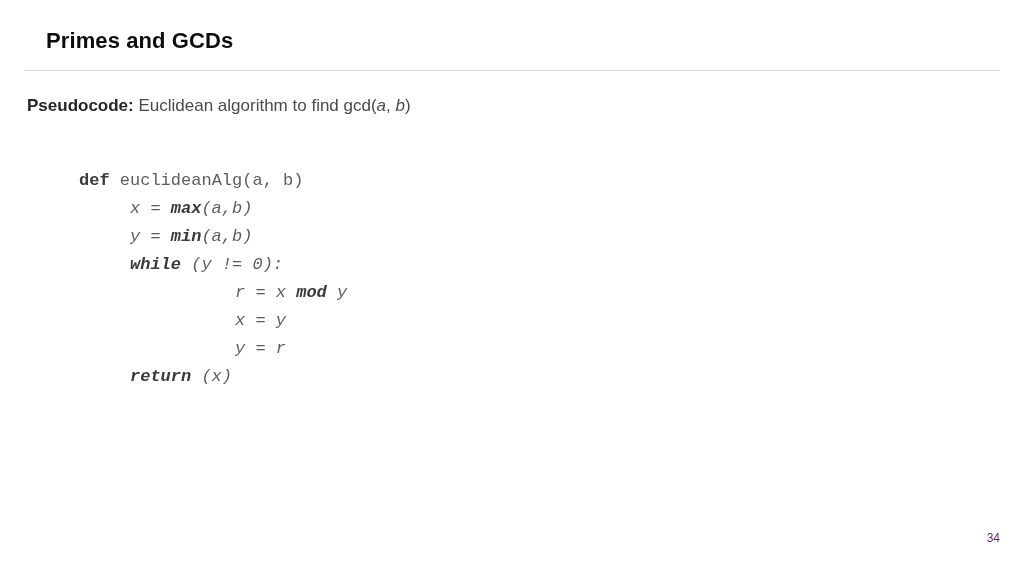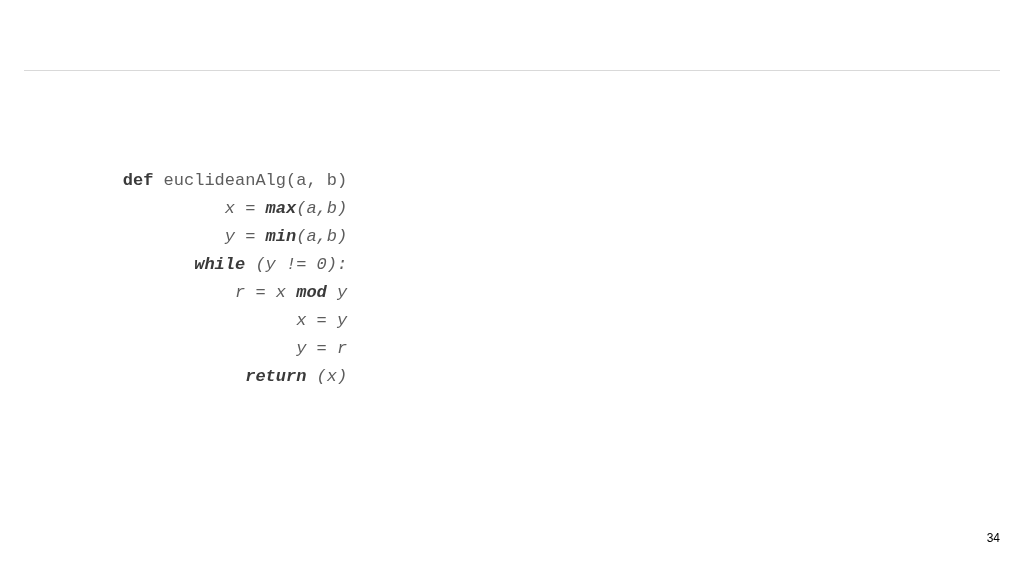--- a/index.html
+++ b/index.html
@@ -65,50 +65,53 @@
   
   .code-block {
     position: absolute;
     left: 79px;
     top: 167px;
     font-family: "Liberation Mono", "DejaVu Sans Mono", monospace;
     font-size: 17px;
     line-height: 28px;
     color: #5d5d5d;
     white-space: pre;
-    text-align: right;
   }
   .code-line {
     white-space: pre;
     height: 28px;
   }
   .code-line .kw {
     font-weight: bold;
     color: #3a3a3a;
   }
   .ind-0 { padding-left: 0px; }
   .ind-1 { padding-left: 51px; font-style: italic; }
   .ind-2 { padding-left: 156px; font-style: italic; }
 
   
   .page-number {
     position: absolute;
     right: 24px;
     bottom: 31px;
     font-family: "Liberation Sans", sans-serif;
     font-size: 12px;
-    color: #000000;
+    color: #701a75;
   }
 </style>
 </head>
 <body>
 
 <div class="slide">
 
+  <div class="slide-title">Primes and GCDs</div>
 
   <div class="title-rule"></div>
 
+  <div class="caption">
+    <span class="lead">Pseudocode:</span><span> Euclidean algorithm to find gcd(</span><span class="var">a</span><span>, </span><span class="var">b</span><span>)</span>
+  </div>
 
   <div class="code-block" id="code-block"><div class="code-line ind-0"><span class="kw">def</span><span> euclideanAlg(a, b)</span></div><div class="code-line ind-1"><span>x = </span><span class="kw">max</span><span>(a,b)</span></div><div class="code-line ind-1"><span>y = </span><span class="kw">min</span><span>(a,b)</span></div><div class="code-line ind-1"><span class="kw">while</span><span> (y != 0):</span></div><div class="code-line ind-2"><span>r = x </span><span class="kw">mod</span><span> y</span></div><div class="code-line ind-2"><span>x = y</span></div><div class="code-line ind-2"><span>y = r</span></div><div class="code-line ind-1"><span class="kw">return</span><span> (x)</span></div></div>
 
   <div class="page-number">34</div>
 
 </div>
 
 </body></html>

